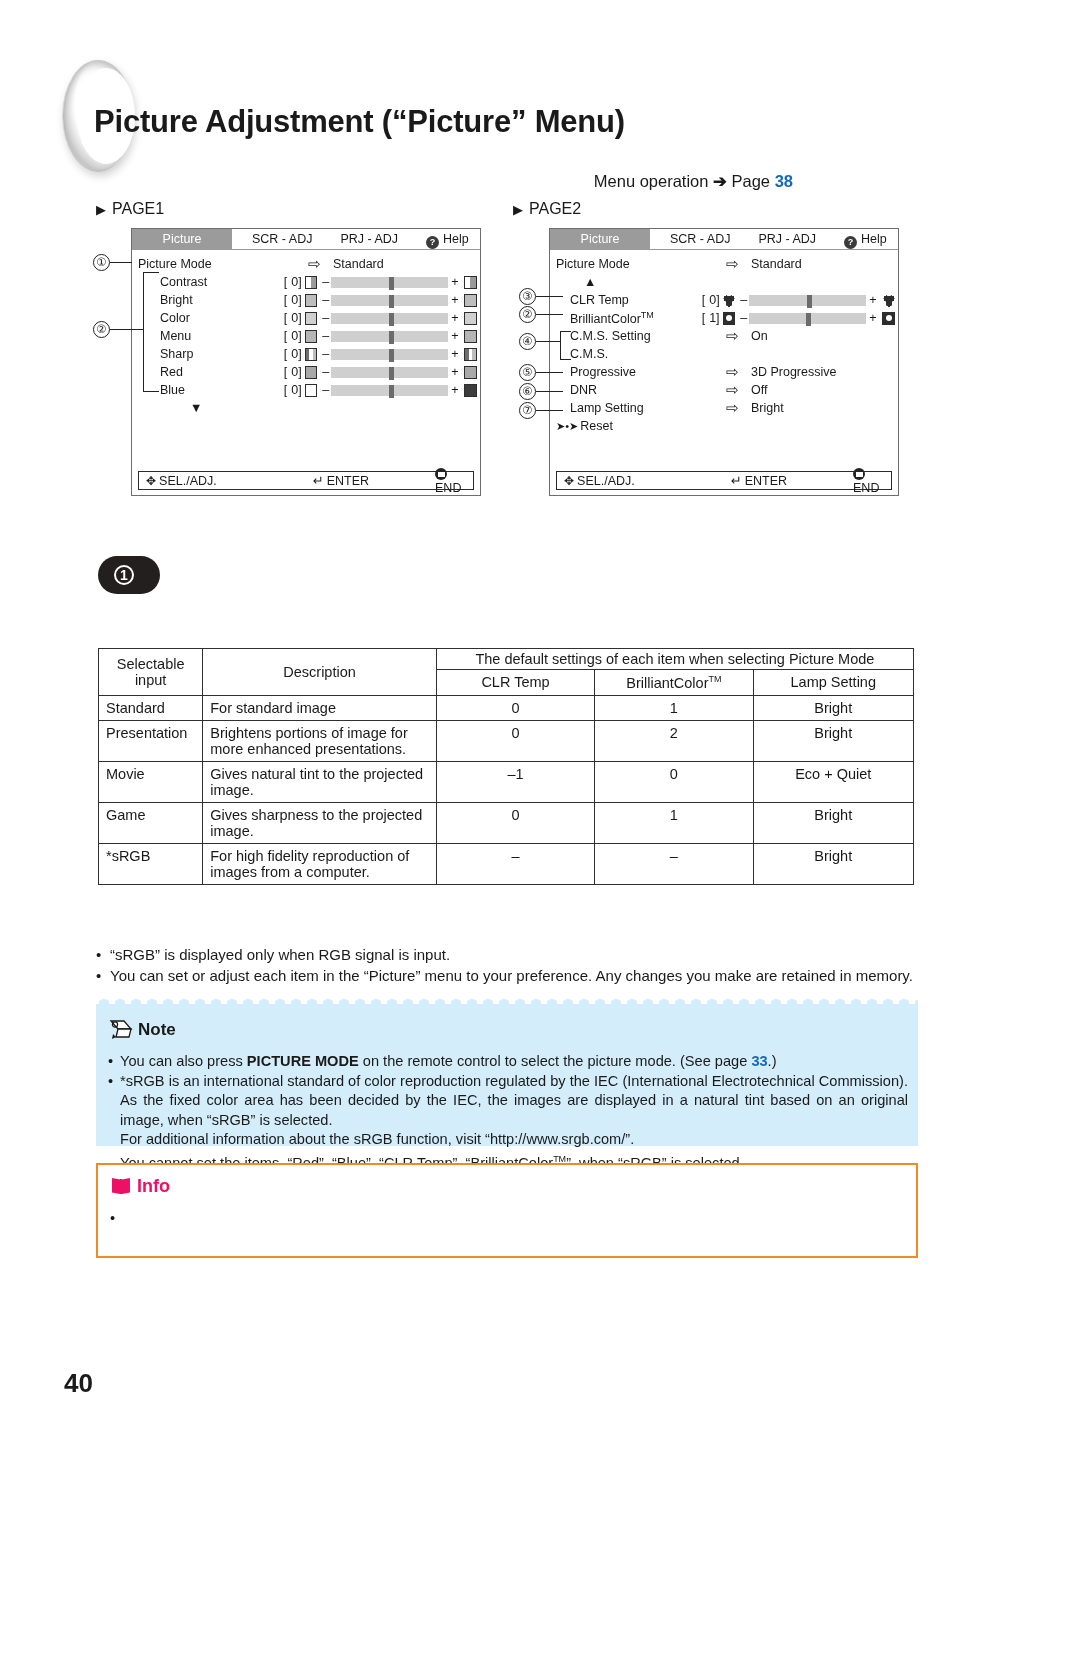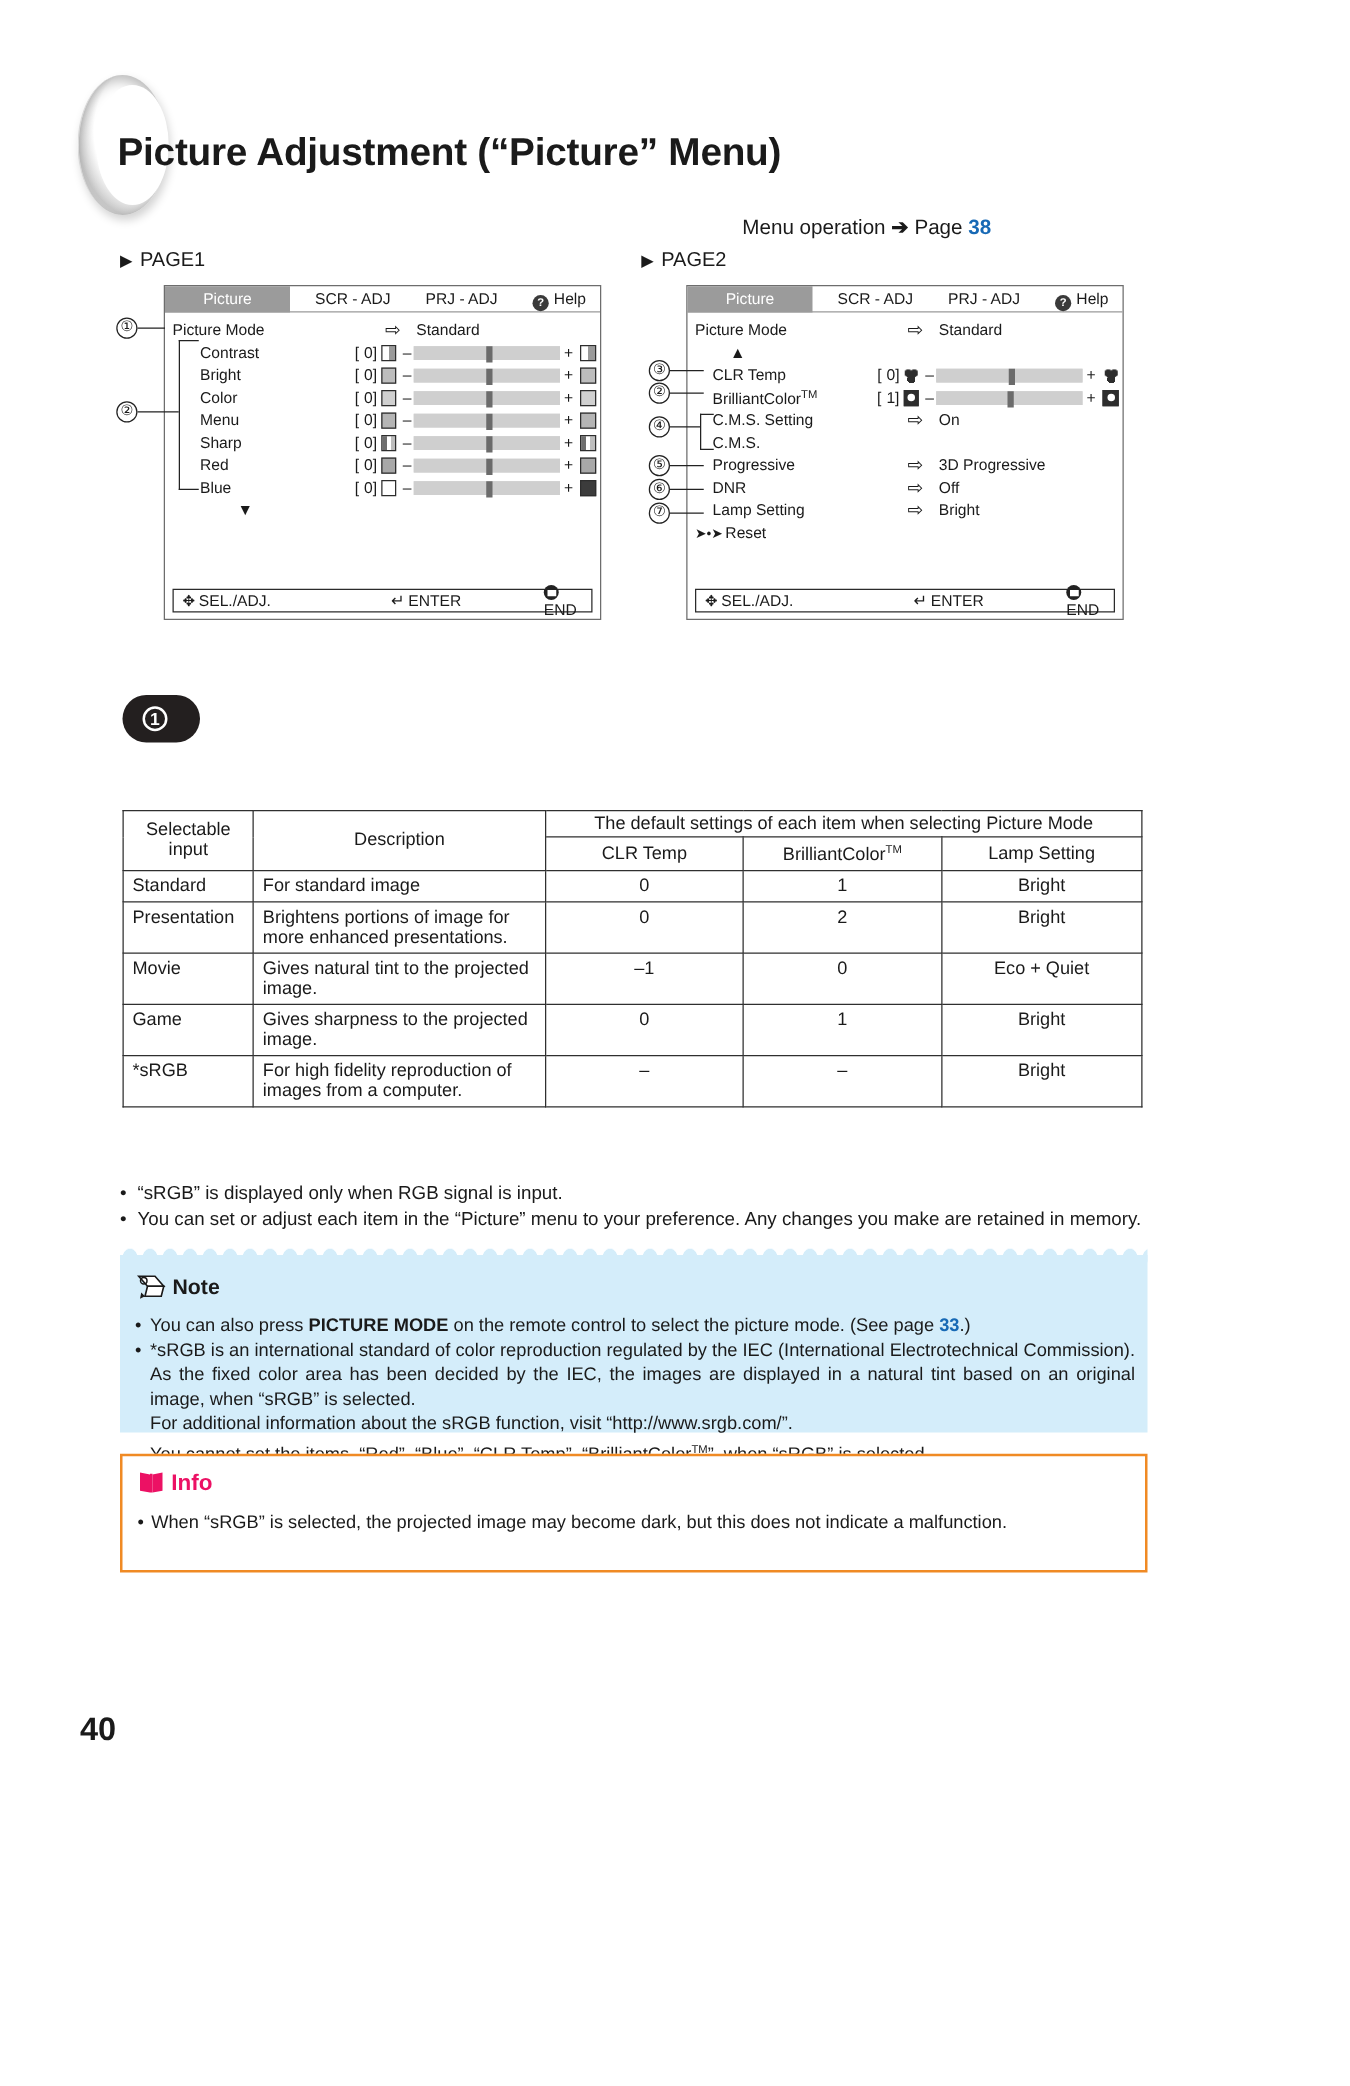--- a/index.html
+++ b/index.html
@@ -549,18 +549,17 @@
     <svg class="book-ic" viewBox="0 0 22 22">
       <path d="M2 3 L10 4.5 L10 19 L2 17.5 Z" fill="#ec1164"></path>
       <path d="M20 3 L12 4.5 L12 19 L20 17.5 Z" fill="#ec1164"></path>
       <rect x="10" y="4" width="2" height="15" fill="#ec1164"></rect>
     </svg>
     <span>Info</span>
   </div>
   <div class="info-body">
     <div class="bi">
       <span class="dot">•</span>
-      <span class="just">When “sRGB” is selected, the projected image may become dark, but this does not indicate a malfunction.</span>
     </div>
   </div>
 </div>
 
 <div class="page-no">40</div>
 
 </body></html>

